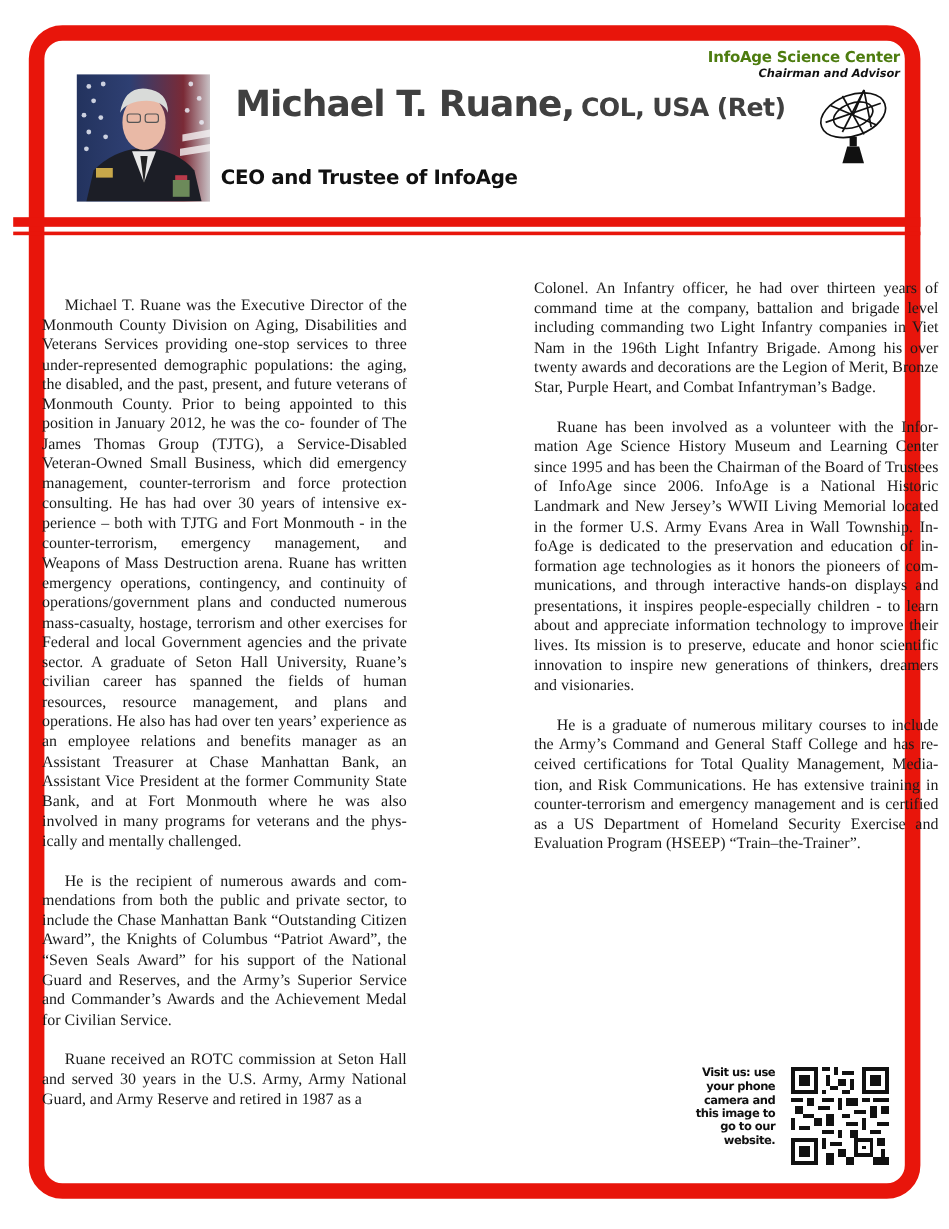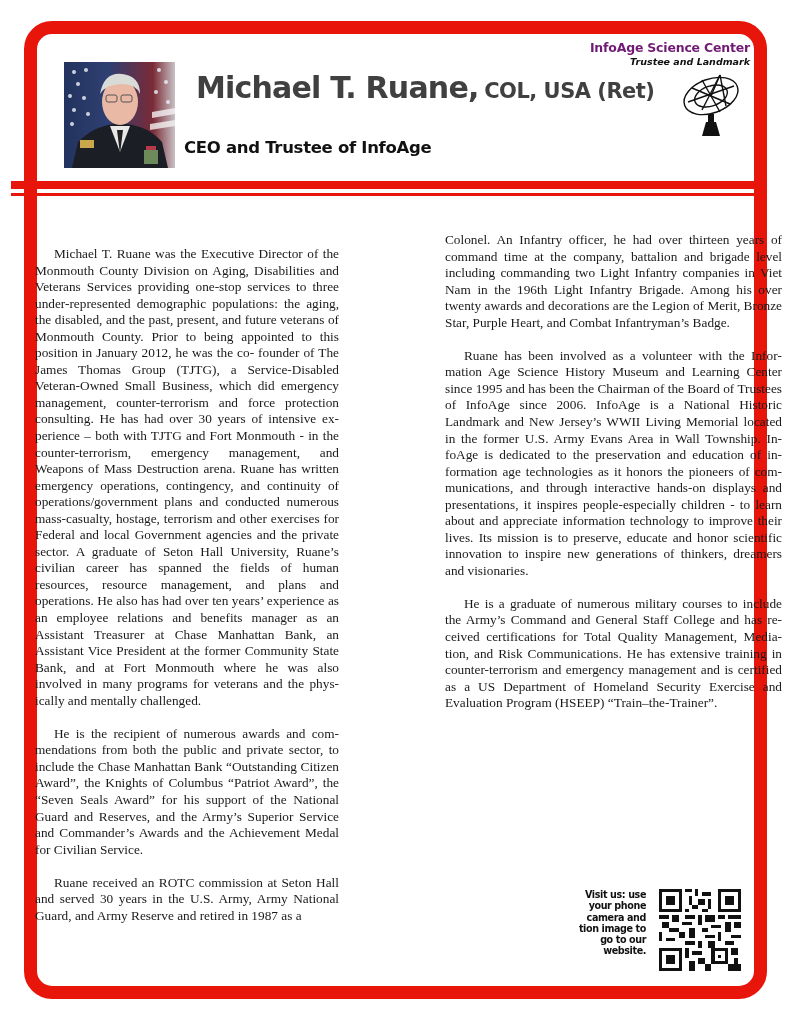--- a/index.html
+++ b/index.html
@@ -10,21 +10,21 @@
   }
   .header-band {
     position: absolute; left: 11px; top: 181px; width: 756px; height: 8px;
     background: #e8150b;
   }
   .header-thin {
     position: absolute; left: 11px; top: 193px; width: 756px; height: 3px;
     background: #e8150b;
   }
   .org { position: absolute; right: 41px; top: 40px; text-align: right; }
-  .org-name { font-family: "DejaVu Sans", sans-serif; font-weight: bold; font-size: 12.5px; color: #701a75; letter-spacing: -0.2px; }
+  .org-name { font-family: "DejaVu Sans", sans-serif; font-weight: bold; font-size: 12.5px; color: #4d7c0f; letter-spacing: -0.2px; }
   .org-role { font-family: "DejaVu Sans", sans-serif; font-style: italic; font-weight: bold; font-size: 9.5px; color: #111; margin-top: 1px; }
   .photo {
     position: absolute; left: 64px; top: 62px; width: 111px; height: 106px;
     background: linear-gradient(90deg, #23335e 0%, #2e3f72 40%, #7a2a36 80%, #c9c2c6 100%);
     overflow: hidden;
   }
   .photo svg { display: block; }
   .name {
     position: absolute; left: 196px; top: 70px; white-space: nowrap;
     font-family: "DejaVu Sans", sans-serif; font-weight: bold; color: #404040;
@@ -53,21 +53,21 @@
 </style>
 </head>
 <body>
 
 <div class="frame"></div>
 <div class="header-band"></div>
 <div class="header-thin"></div>
 
 <div class="org">
   <div class="org-name">InfoAge Science Center</div>
-  <div class="org-role">Trustee and Landmark</div>
+  <div class="org-role">Chairman and Advisor</div>
 </div>
 
 <div class="photo" title="Portrait of Michael T. Ruane in military uniform before an American flag">
   <svg width="111" height="106" viewBox="0 0 111 106">
     <g fill="#e9ecf5" opacity="0.85">
       <circle cx="10" cy="10" r="2"></circle>
         <circle cx="22" cy="8" r="2"></circle>
         <circle cx="14" cy="22" r="2"></circle>
       <circle cx="6" cy="34" r="2"></circle>
         <circle cx="20" cy="36" r="2"></circle>
@@ -119,21 +119,21 @@
   <p>He is the recipient of numerous awards and com­mendations from both the public and private sector, to include the Chase Manhattan Bank “Outstanding Citi­zen Award”, the Knights of Columbus “Patriot Award”, the “Seven Seals Award” for his support of the National Guard and Reserves, and the Army’s Superior Service and Commander’s Awards and the Achievement Med­al for Civilian Service.</p>
   <p>Ruane received an ROTC commission at Seton Hall and served 30 years in the U.S. Army, Army Nation­al Guard, and Army Reserve and retired in 1987 as a</p>
 </div>
 
 <div class="col col-right">
   <p style="text-indent:0">Colonel. An Infantry officer, he had over thirteen years of command time at the company, battalion and brigade lev­el including commanding two Light Infantry companies in Viet Nam in the 196th Light Infantry Brigade. Among his over twenty awards and decorations are the Legion of Merit, Bronze Star, Purple Heart, and Combat Infantryman’s Badge.</p>
   <p>Ruane has been involved as a volunteer with the Infor­mation Age Science History Museum and Learning Center since 1995 and has been the Chairman of the Board of Trust­ees of InfoAge since 2006. InfoAge is a National Historic Landmark and New Jersey’s WWII Living Memorial located in the former U.S. Army Evans Area in Wall Township. In­foAge is dedicated to the preservation and education of in­formation age technologies as it honors the pioneers of com­munications, and through interactive hands-on displays and presentations, it inspires people-especially children - to learn about and appreciate information technology to improve their lives. Its mission is to preserve, educate and honor sci­entific innovation to inspire new generations of thinkers, dreamers and visionaries.</p>
   <p>He is a graduate of numerous military courses to include the Army’s Command and General Staff College and has re­ceived certifications for Total Quality Management, Media­tion, and Risk Communications. He has extensive training in counter-terrorism and emergency management and is certi­fied as a US Department of Homeland Security Exercise and Evaluation Program (HSEEP) “Train–the-Trainer”.</p>
 </div>
 
-<div class="qr-text">Visit us: use your phone camera and tion image to go to our website.</div>
+<div class="qr-text">Visit us: use your phone camera and this image to go to our website.</div>
 
 <svg class="qr" viewBox="0 0 25 25" shape-rendering="crispEdges">
   <g fill="#111">
     <rect x="0" y="0" width="7" height="7"></rect>
       <rect x="1" y="1" width="5" height="5" fill="#fff"></rect>
       <rect x="2" y="2" width="3" height="3"></rect>
     <rect x="18" y="0" width="7" height="7"></rect>
       <rect x="19" y="1" width="5" height="5" fill="#fff"></rect>
       <rect x="20" y="2" width="3" height="3"></rect>
     <rect x="0" y="18" width="7" height="7"></rect>

